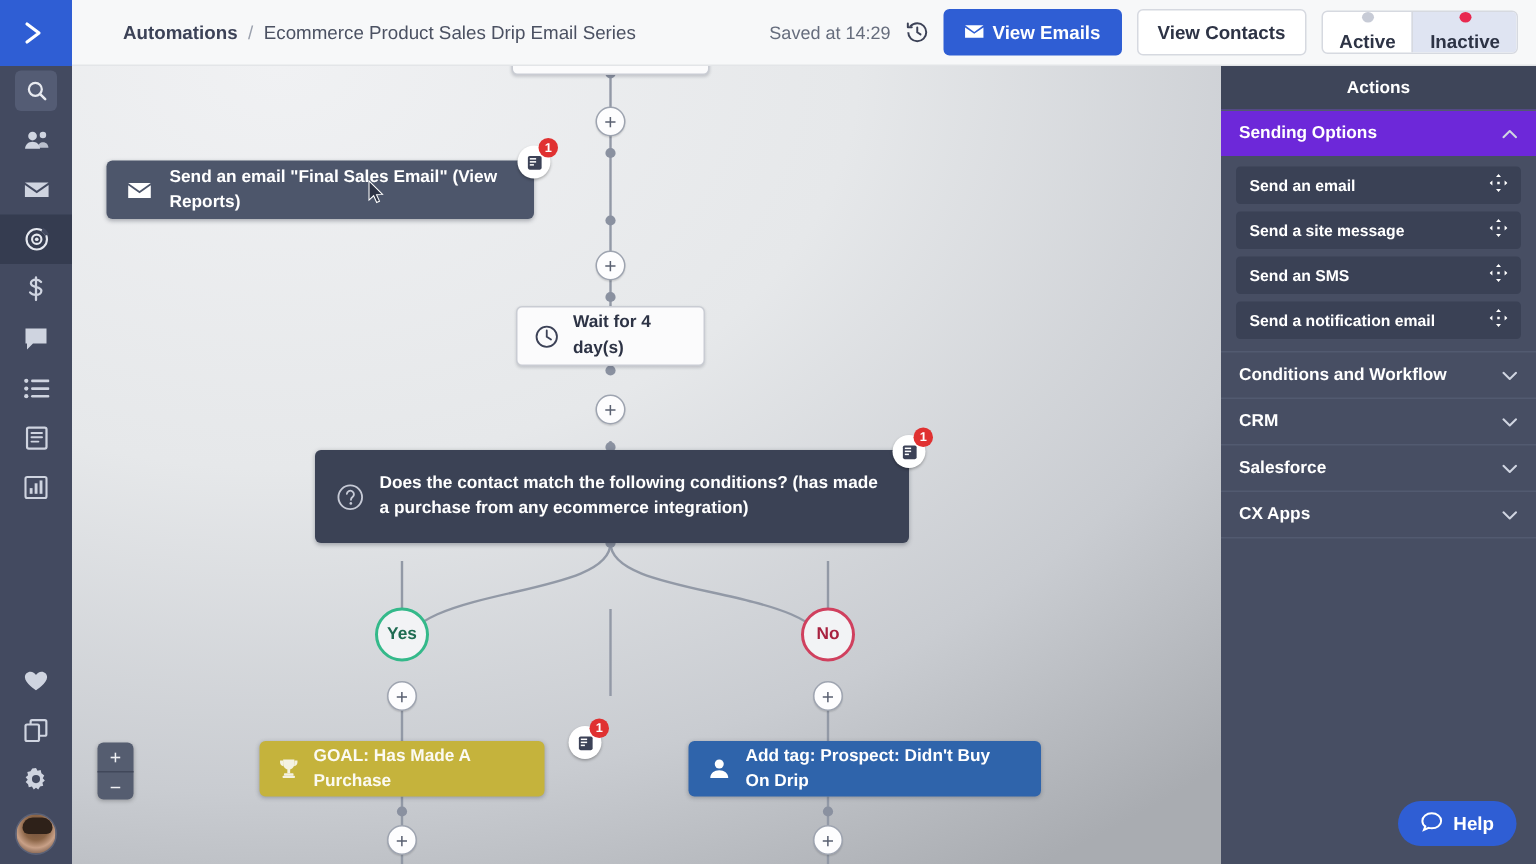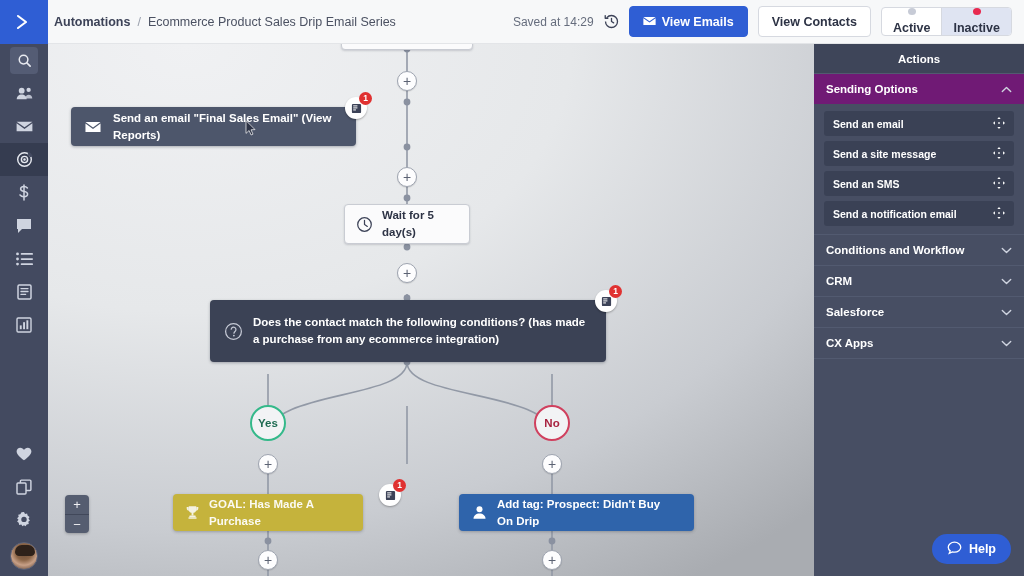--- a/index.html
+++ b/index.html
@@ -57,21 +57,21 @@
   }
 
   
   .header {
     position: absolute; left: 48px; top: 0; right: 0; height: 44px;
     background: #f7f8f9;
     border-bottom: 1px solid #e3e5e8;
     display: flex; align-items: center;
     z-index: 25;
   }
-  .crumbs { display: flex; align-items: center; gap: 7px; padding-left: 6px; font-size: 12.5px; }
+  .crumbs { display: flex; align-items: center; gap: 7px; padding-left: 34px; font-size: 12.5px; }
   .crumb-root { color: #3c4257; font-weight: bold; cursor: pointer; }
   .crumb-sep { color: #9aa0ad; }
   .crumb-cur { color: #4b5162; }
   .hdr-right { margin-left: auto; display: flex; align-items: center; gap: 10px; padding-right: 12px; }
   .saved { font-size: 12px; color: #666d7d; }
   .hist-icon { color: #3c4257; display: flex; align-items: center; cursor: pointer; }
   .btn {
     height: 31px; border-radius: 4px; font-size: 12.5px; font-weight: bold;
     display: flex; align-items: center; justify-content: center; gap: 6px;
     padding: 0 13px; cursor: pointer; white-space: nowrap;
@@ -180,21 +180,21 @@
     border: 0; outline: 0; font-size: 11.5px; color: #3c4257;
     font-family: "Liberation Sans", sans-serif; width: 100%; background: transparent;
   }
   .search-box input::placeholder { color: #8b919e; }
   .sect-head {
     height: 31px; padding: 0 12px;
     display: flex; align-items: center; justify-content: space-between;
     color: #fff; font-size: 11.5px; font-weight: bold;
     border-top: 1px solid #525a70; cursor: pointer;
   }
-  .sect-head.open { background: #701a75; }
+  .sect-head.open { background: #6d28d9; }
   .sect-body { padding: 2px 10px 8px; }
   .action-item {
     height: 25px; margin-top: 5px;
     background: #3a4155; border-radius: 3px;
     display: flex; align-items: center; justify-content: space-between;
     padding: 0 9px; color: #fff; font-size: 10.5px; font-weight: bold;
     cursor: grab;
   }
   .chev { display: flex; align-items: center; }
   .help-btn {
@@ -430,21 +430,21 @@
 
       <div class="plus" style="left:349px; top:123px;">+</div>
 
       <div class="node node-white" style="left:296px; top:160px; width:126px; height:40px;">
         <span class="node-ico" style="margin:0 9px 0 11px;">
           <svg width="17" height="17" viewBox="0 0 18 18" fill="none" stroke="#3c4257" stroke-width="1.3">
             <circle cx="9" cy="9" r="7.2"></circle>
             <path d="M9 4.6V9l3 2" stroke-linecap="round"></path>
           </svg>
         </span>
-        <span class="node-txt">Wait for 5 day(s)</span>
+        <span class="node-txt">Wait for 4 day(s)</span>
       </div>
 
       <div class="plus" style="left:349px; top:219px;">+</div>
 
       <div class="node node-cond" style="left:162px; top:256px; width:396px; height:62px;">
         <span class="node-ico" style="margin:0 10px 0 14px;">
           <svg width="19" height="19" viewBox="0 0 20 20" fill="none" stroke="#c6cad6" stroke-width="1.3">
             <circle cx="10" cy="10" r="8.3"></circle>
             <path d="M7.6 7.6a2.5 2.5 0 114 2.3c-.8.6-1.1 1-1.1 1.9" stroke-linecap="round"></path>
             <circle cx="10.4" cy="14.3" r=".95" fill="#c6cad6" stroke="none"></circle>

